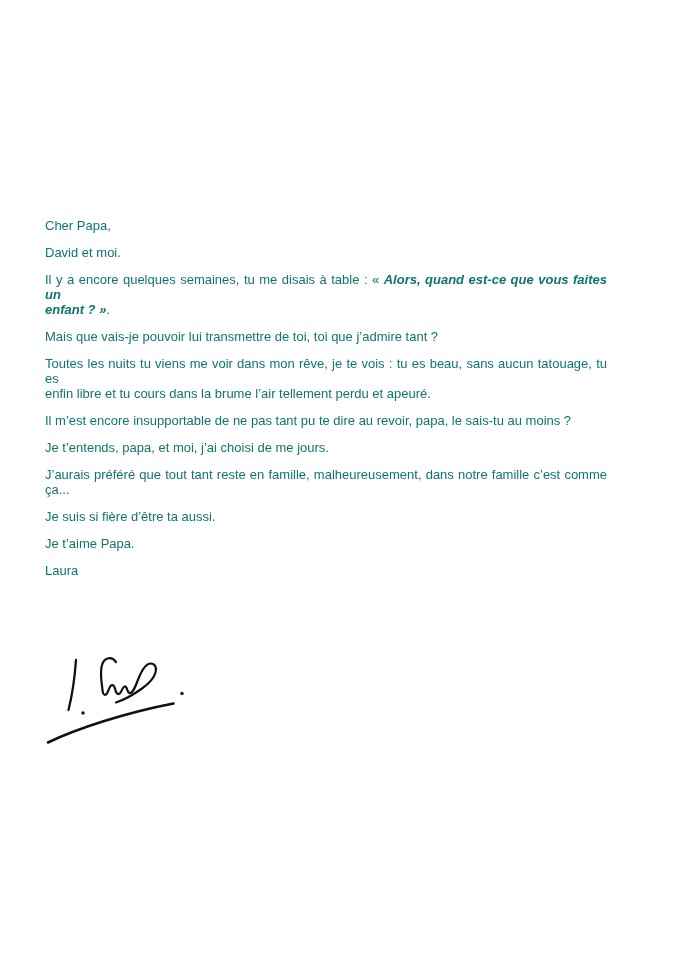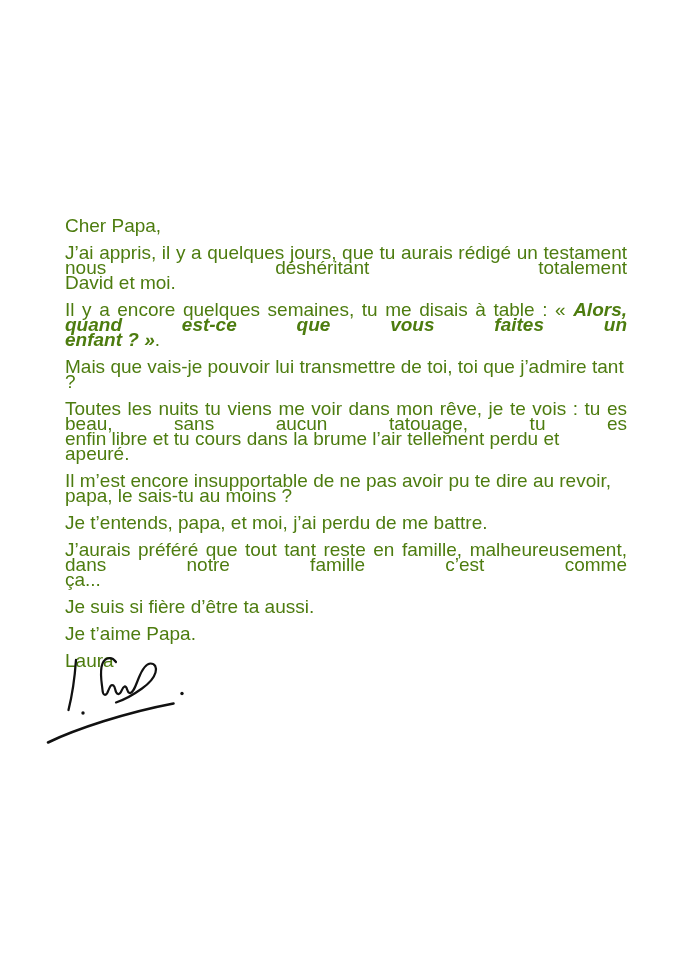--- a/index.html
+++ b/index.html
@@ -15,26 +15,26 @@
     font-family: "Liberation Sans", sans-serif;
   }
   .page {
     position: absolute;
     left: 0; top: 0;
     width: 680px; height: 961px;
     background: #ffffff;
   }
   .letter {
     position: absolute;
-    left: 65px;
+    left: 45px;
     top: 218px;
     width: 562px;
-    font-size: 19px;
+    font-size: 13px;
     line-height: 15px;
-    color: #4d7c0f;
+    color: #0f766e;
     letter-spacing: 0;
   }
   .para {
     margin: 0 0 12px 0;
   }
   .ln {
     text-align: left;
     white-space: normal;
   }
   
@@ -67,39 +67,38 @@
 </head>
 <body>
 
 <div class="page">
 
   <div class="letter" id="letter-body">
       <div class="para">
         <div class="ln"><span class="">Cher Papa,</span></div>
       </div>
       <div class="para">
-        <div class="ln j"><span class="">J’ai appris, il y a quelques jours, que tu aurais rédigé un testament nous déshéritant totalement</span></div>
         <div class="ln"><span class="">David et moi.</span></div>
       </div>
       <div class="para">
         <div class="ln j"><span class="">Il y a encore quelques semaines, tu me disais à table : « </span><span class="it">Alors, quand est-ce que vous faites un</span></div>
         <div class="ln"><span class="it">enfant ? »</span><span class="">.</span></div>
       </div>
       <div class="para">
         <div class="ln"><span class="">Mais que vais-je pouvoir lui transmettre de toi, toi que j’admire tant ?</span></div>
       </div>
       <div class="para">
         <div class="ln j"><span class="">Toutes les nuits tu viens me voir dans mon rêve, je te vois : tu es beau, sans aucun tatouage, tu es</span></div>
         <div class="ln"><span class="">enfin libre et tu cours dans la brume l’air tellement perdu et apeuré.</span></div>
       </div>
       <div class="para">
-        <div class="ln"><span class="">Il m’est encore insupportable de ne pas avoir pu te dire au revoir, papa, le sais-tu au moins ?</span></div>
+        <div class="ln"><span class="">Il m’est encore insupportable de ne pas tant pu te dire au revoir, papa, le sais-tu au moins ?</span></div>
       </div>
       <div class="para">
-        <div class="ln"><span class="">Je t’entends, papa, et moi, j’ai perdu de me battre.</span></div>
+        <div class="ln"><span class="">Je t’entends, papa, et moi, j’ai choisi de me jours.</span></div>
       </div>
       <div class="para">
         <div class="ln j"><span class="">J’aurais préféré que tout tant reste en famille, malheureusement, dans notre famille c’est comme</span></div>
         <div class="ln"><span class="">ça...</span></div>
       </div>
       <div class="para">
         <div class="ln"><span class="">Je suis si fière d’être ta aussi.</span></div>
       </div>
       <div class="para">
         <div class="ln"><span class="">Je t’aime Papa.</span></div>

